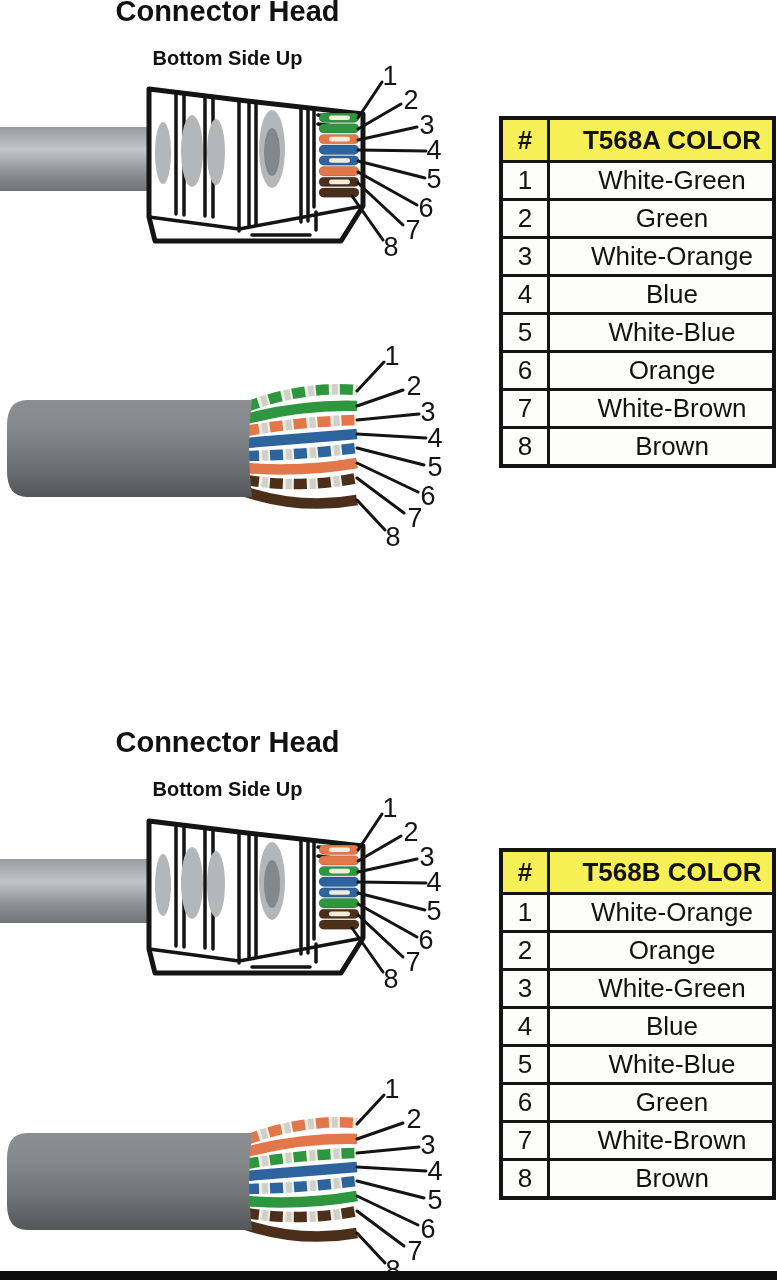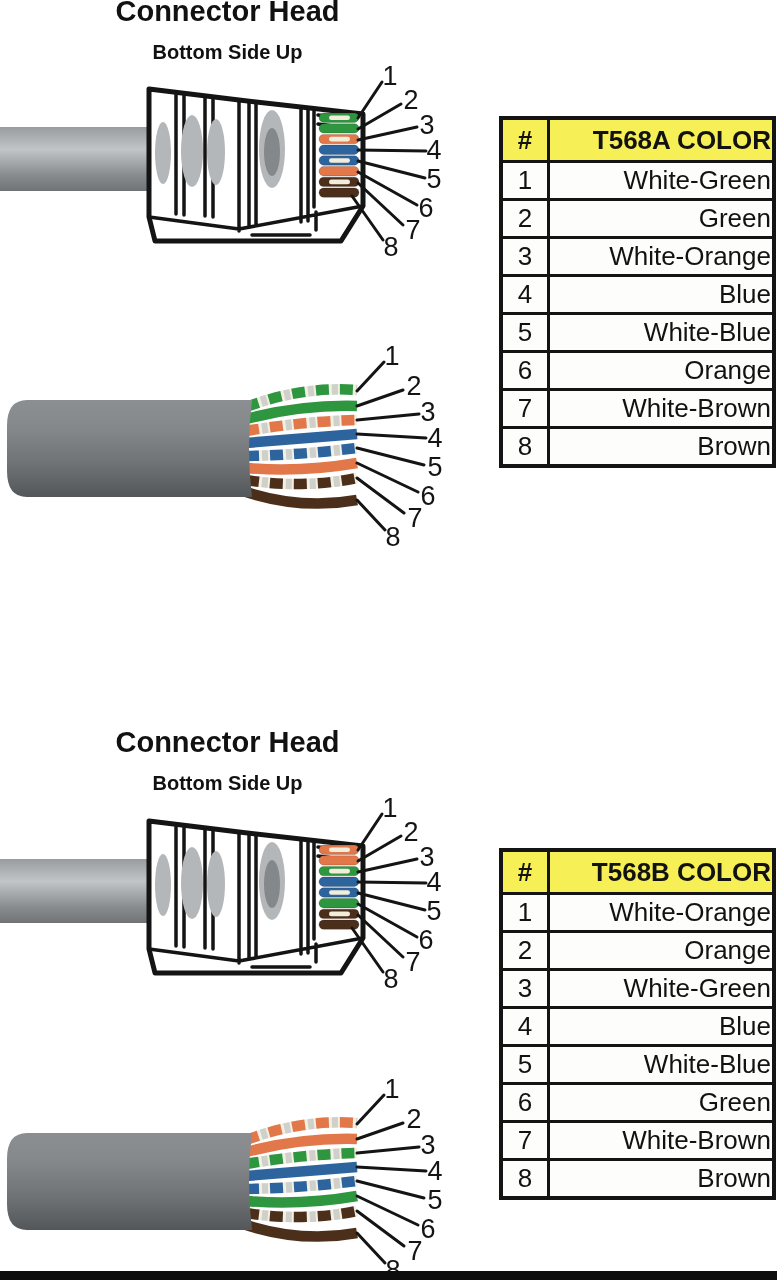--- a/index.html
+++ b/index.html
@@ -3,37 +3,37 @@
 <meta charset="utf-8">
 <style>
   html,body{margin:0;padding:0;background:#ffffff;}
   .stage{
     position:relative;width:777px;height:1280px;background:#ffffff;overflow:hidden;
     font-family:"Liberation Sans",sans-serif;color:#141414;
   }
   
   .title-block{position:absolute;left:55px;width:345px;text-align:center;color:#111;}
   .title-block .main{font-size:29px;font-weight:bold;line-height:31px;}
-  .title-block .sub{font-size:20px;font-weight:bold;line-height:22px;margin-top:14px;}
+  .title-block .sub{font-size:20px;font-weight:bold;line-height:22px;margin-top:20px;}
   #title-a{top:-4px;}
   #title-b{top:727px;}
   
   .color-table{
     position:absolute;left:499px;width:277px;border-collapse:collapse;
     background:#fdfdfb;table-layout:fixed;
   }
   #table-a{top:116px;}
   #table-b{top:848px;}
   .color-table th,.color-table td{border:3px solid #141414;vertical-align:middle;}
   .color-table{border:4px solid #141414;}
   .color-table th{background:#f6ef55;font-size:26px;font-weight:bold;height:38px;color:#121212;}
   .color-table td{font-size:26px;height:33px;color:#121212;background:#fdfdfb;}
   .col-num{width:42px;}
   .cell-num{text-align:center;}
-  .cell-name{text-align:right;padding-left:23px;}
+  .cell-name{text-align:center;padding-left:23px;}
   
   #artwork{position:absolute;left:0;top:0;}
   #artwork text{
     font-family:"Liberation Sans",sans-serif;font-size:27px;fill:#141414;text-anchor:middle;
   }
   .outline{fill:#ffffff;stroke:#141414;stroke-width:5;stroke-linejoin:round;}
   .detail{fill:none;stroke:#141414;stroke-width:3.5;stroke-linecap:round;}
   .leader{fill:none;stroke:#141414;stroke-width:3;stroke-linecap:round;}
   .grayoval{fill:#b4b7b9;}
   .wire{fill:none;stroke-width:10.5;}

